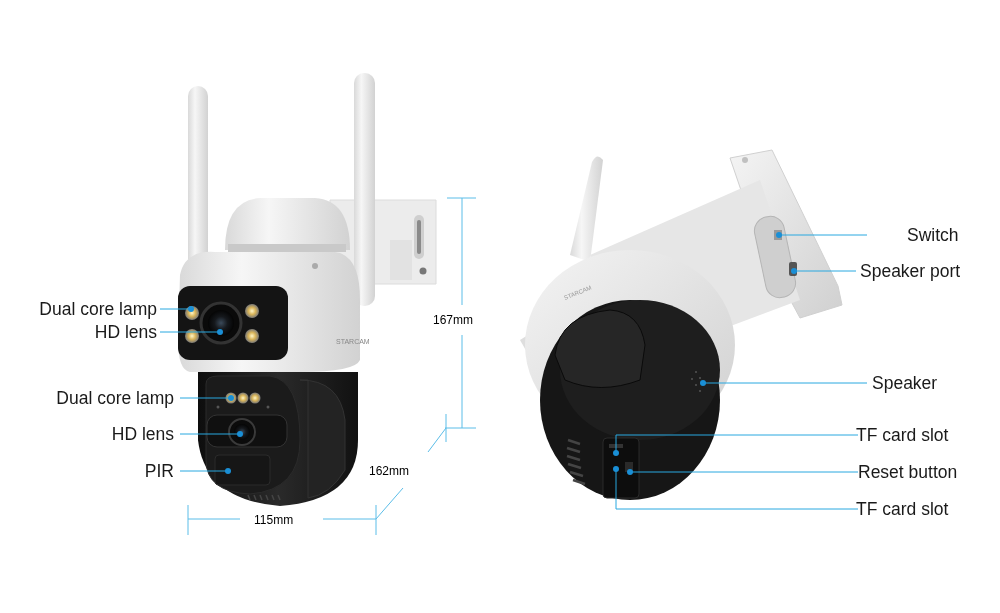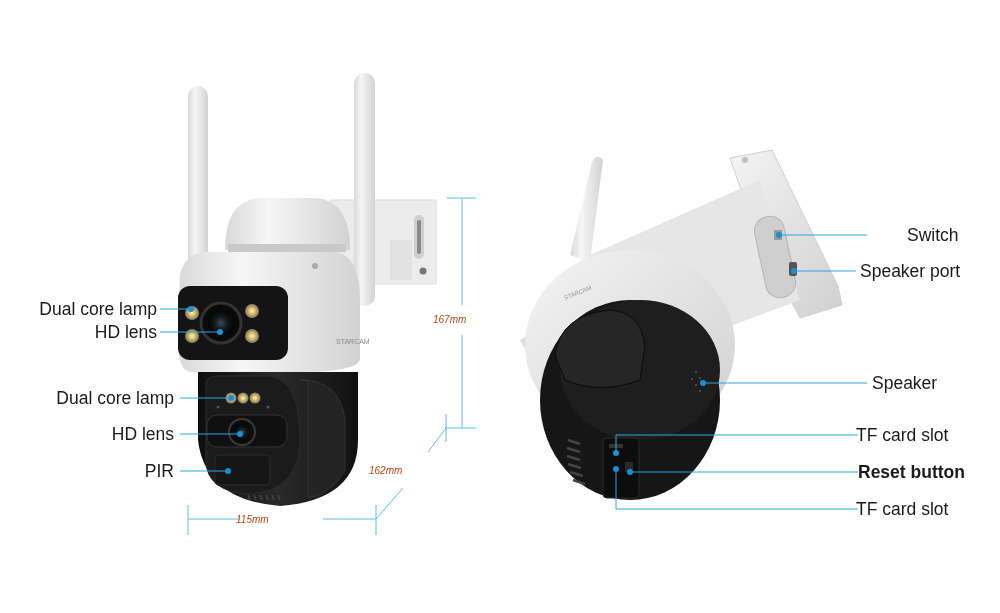--- a/index.html
+++ b/index.html
@@ -1,20 +1,20 @@
 <!DOCTYPE html>
 <html><head>
 <meta charset="utf-8">
 <style>
   html, body { margin:0; padding:0; background:#ffffff; }
   body { width:1000px; height:613px; position:relative; overflow:hidden; font-family:"Liberation Sans", sans-serif; }
   .stage { position:absolute; left:0; top:0; width:1000px; height:613px; }
   .lbl { position:absolute; font-size:17.5px; color:#1a1a1a; white-space:nowrap; line-height:20px; }
   .lbl.r { text-align:center; }
-  .dim { position:absolute; font-size:10px; color:#c2410c; white-space:nowrap; line-height:16px;font-style:italic; }
+  .dim { position:absolute; font-size:12px; color:#000000; white-space:nowrap; line-height:16px; }
   svg { position:absolute; left:0; top:0; }
 </style>
 </head>
 <body>
 
 <div class="stage">
 
 <svg width="1000" height="613" viewBox="0 0 1000 613">
   <defs>
     <linearGradient id="wht" x1="0" y1="0" x2="1" y2="0">
@@ -189,22 +189,22 @@
 </svg>
 
 <div class="lbl r" style="right:843px; top:299px;">Dual core lamp</div>
 <div class="lbl r" style="right:843px; top:322px;">HD lens</div>
 <div class="lbl r" style="right:826px; top:388px;">Dual core lamp</div>
 <div class="lbl r" style="right:826px; top:424px;">HD lens</div>
 <div class="lbl r" style="right:826px; top:461px;margin-left:24px;">PIR</div>
 
 <div class="dim" style="left:433px; top:312px;">167mm</div>
 <div class="dim" style="left:369px; top:463px;">162mm</div>
-<div class="dim" style="left:236px; top:512px;">115mm</div>
+<div class="dim" style="left:254px; top:512px;">115mm</div>
 
 <div class="lbl" style="left:871px; top:225px;margin-left:36px;">Switch</div>
 <div class="lbl" style="left:860px; top:261px;">Speaker port</div>
 <div class="lbl" style="left:872px; top:373px;">Speaker</div>
 <div class="lbl" style="left:856px; top:425px;">TF card slot</div>
-<div class="lbl" style="left:858px; top:462px;font-weight:bold;">Reset button</div>
+<div class="lbl" style="left:858px; top:462px;">Reset button</div>
 <div class="lbl" style="left:856px; top:499px;">TF card slot</div>
 
 </div>
 
 </body></html>

